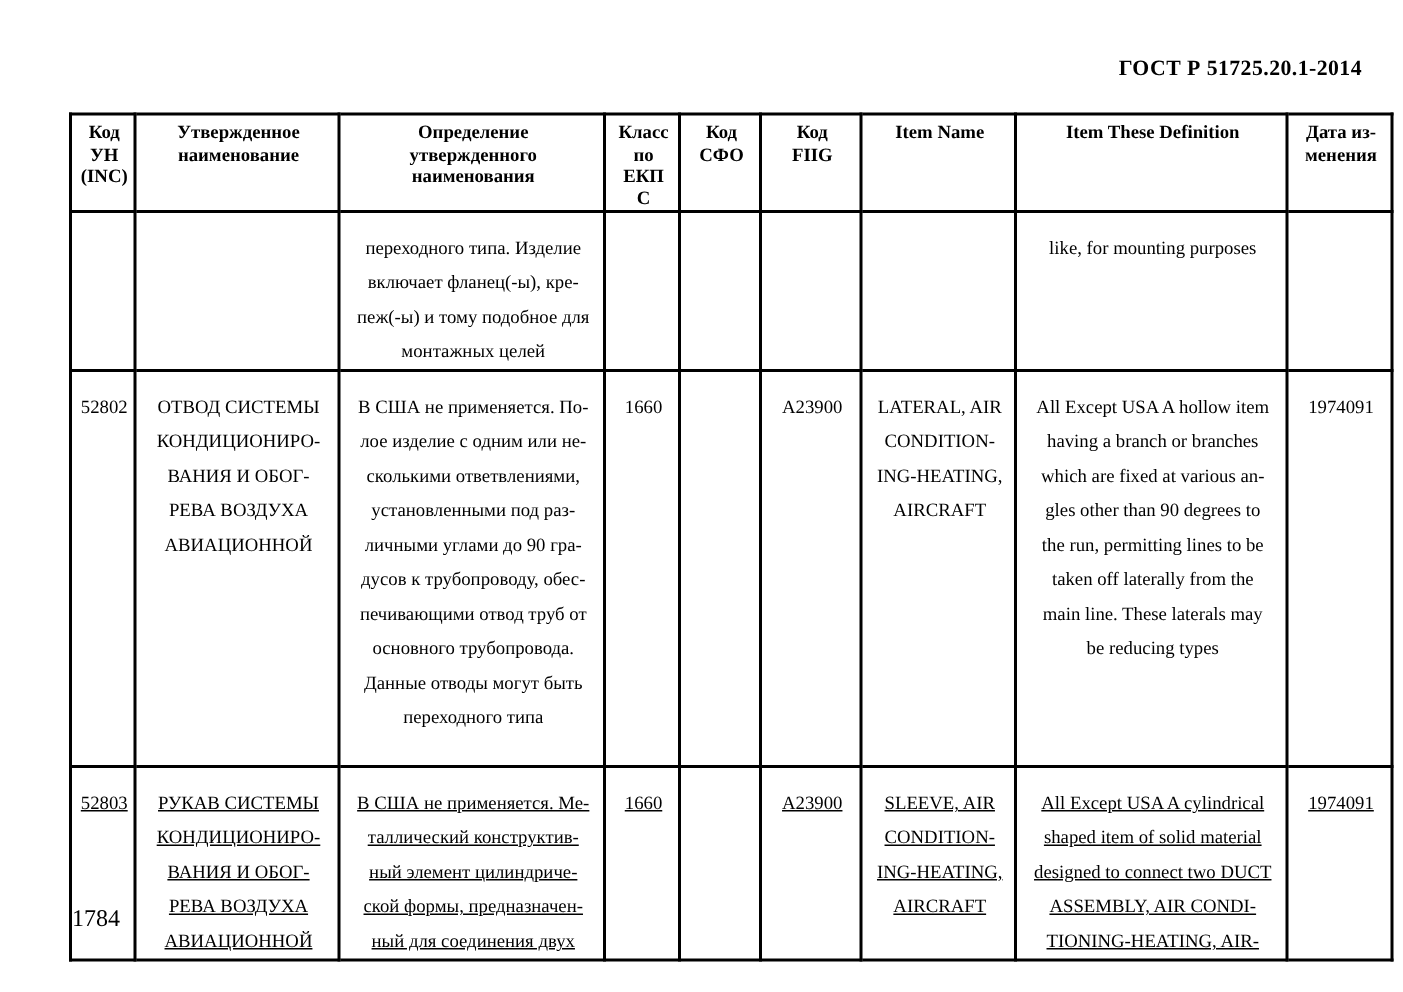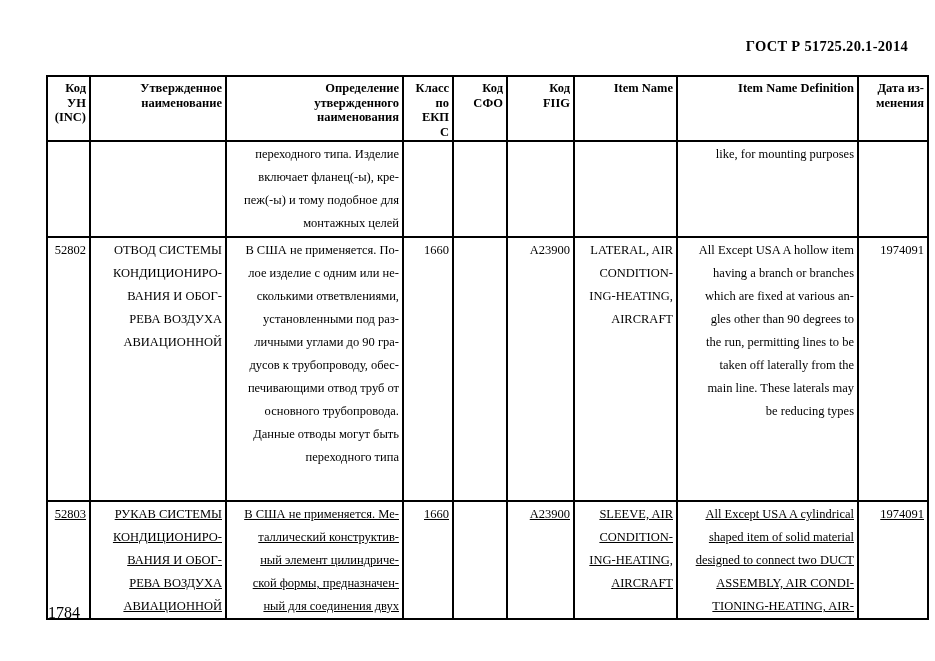--- a/index.html
+++ b/index.html
@@ -33,33 +33,33 @@
     width: 881px;
     border-collapse: collapse;
     table-layout: fixed;
   }
   table.gost-table th,
   table.gost-table td {
     border: 2px solid #000000;
     vertical-align: top;
     overflow: hidden;
     white-space: pre;
-    text-align: right;
+    text-align: center;
     font-weight: normal;
   }
   table.gost-table th {
     font-size: 12.5px;
     font-weight: bold;
     line-height: 14.5px;
     padding: 4px 3px 0 5px;
   }
   table.gost-table td {
     font-size: 12.5px;
     line-height: 23px;
-    padding: 1px 3px 0 5px;
+    padding: 12px 3px 0 5px;
   }
   tr.row-header { height: 65px; }
   tr.row-cont   { height: 96px; }
   tr.row-52802  { height: 264px; }
   tr.row-52803  { height: 92px; text-decoration: underline; }
   .page-number {
     position: absolute;
     left: 29px;
     top: 604px;
     font-size: 16px;
@@ -97,21 +97,21 @@
 наименования</th>
       <th>Класс
 по
 ЕКП
 С</th>
       <th>Код
 СФО</th>
       <th>Код
 FIIG</th>
       <th>Item Name</th>
-      <th>Item Name Definition</th>
+      <th>Item These Definition</th>
       <th>Дата из-
 менения</th>
     </tr>
 
     <tr class="row-cont">
       <td></td>
       <td></td>
       <td>переходного типа. Изделие
 включает фланец(-ы), кре-
 пеж(-ы) и тому подобное для

